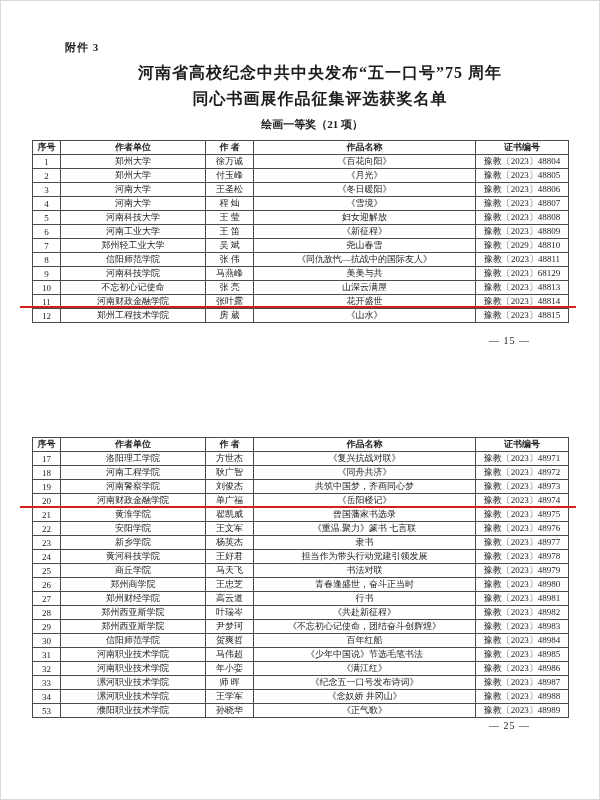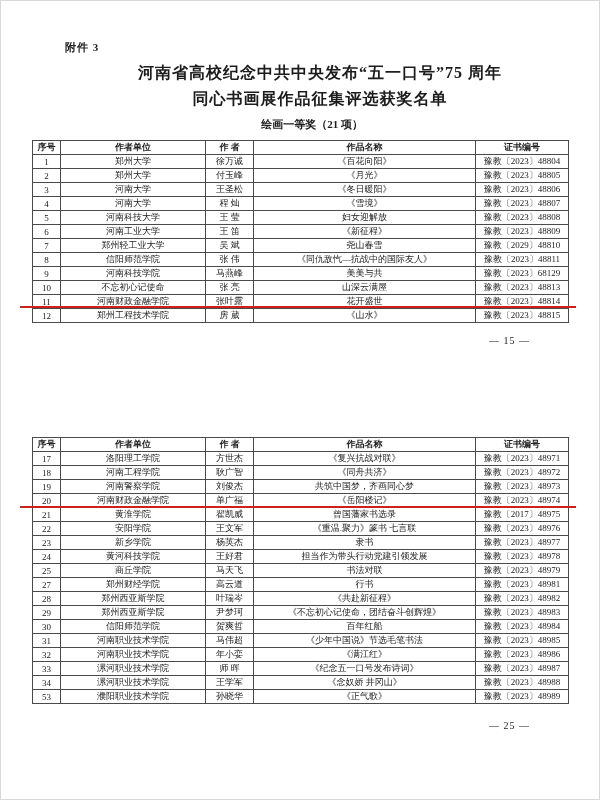--- a/index.html
+++ b/index.html
@@ -226,21 +226,21 @@
           <td>河南财政金融学院</td>
           <td>单广福</td>
           <td>《岳阳楼记》</td>
           <td>豫教〔2023〕48974</td>
         </tr>
         <tr>
           <td>21</td>
           <td>黄淮学院</td>
           <td>翟凯威</td>
           <td>曾国藩家书选录</td>
-          <td>豫教〔2017〕48975</td>
+          <td>豫教〔2023〕48975</td>
         </tr>
         <tr>
           <td>22</td>
           <td>安阳学院</td>
           <td>王文军</td>
           <td>《重温.聚力》篆书 七言联</td>
           <td>豫教〔2023〕48976</td>
         </tr>
         <tr>
           <td>23</td>
@@ -257,20 +257,27 @@
           <td>豫教〔2023〕48978</td>
         </tr>
         <tr>
           <td>25</td>
           <td>商丘学院</td>
           <td>马天飞</td>
           <td>书法对联</td>
           <td>豫教〔2023〕48979</td>
         </tr>
         <tr>
+          <td>26</td>
+          <td>郑州商学院</td>
+          <td>王忠芝</td>
+          <td>青春逢盛世，奋斗正当时</td>
+          <td>豫教〔2023〕48980</td>
+        </tr>
+        <tr>
           <td>27</td>
           <td>郑州财经学院</td>
           <td>高云道</td>
           <td>行书</td>
           <td>豫教〔2023〕48981</td>
         </tr>
         <tr>
           <td>28</td>
           <td>郑州西亚斯学院</td>
           <td>叶瑞岑</td>

